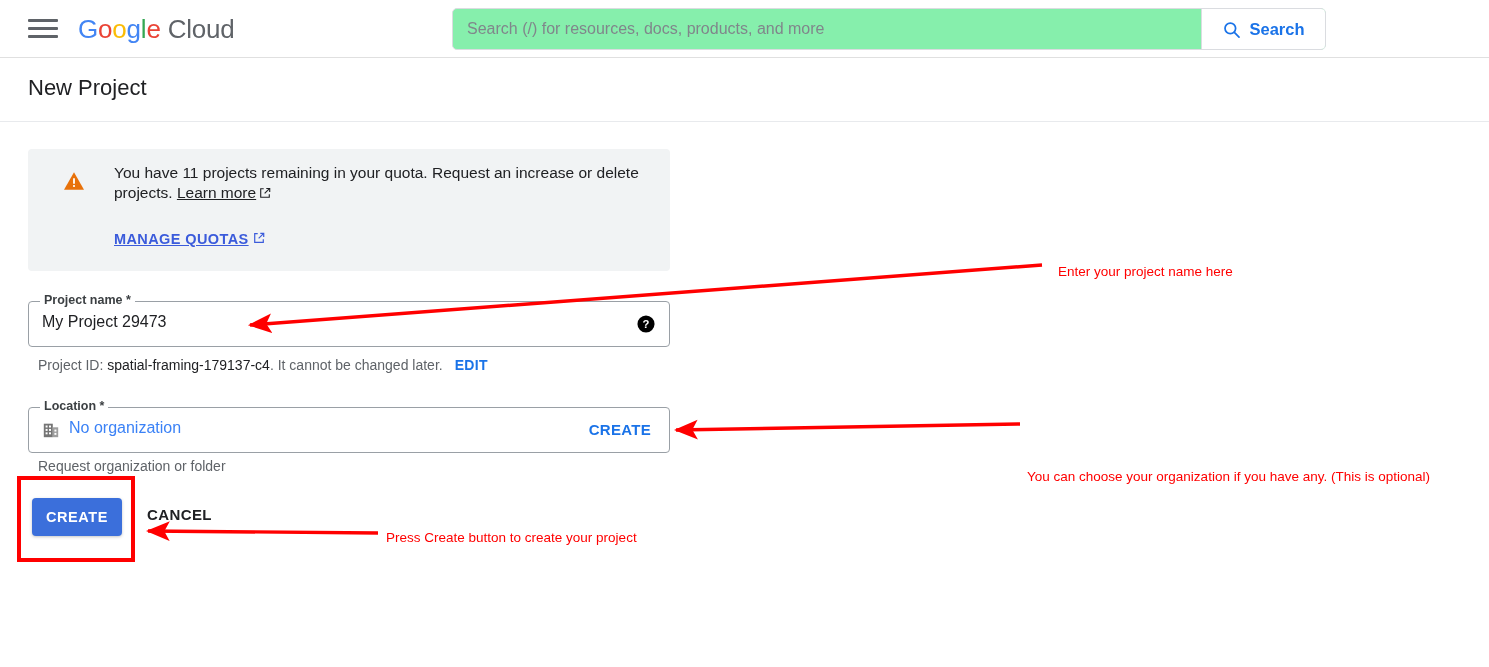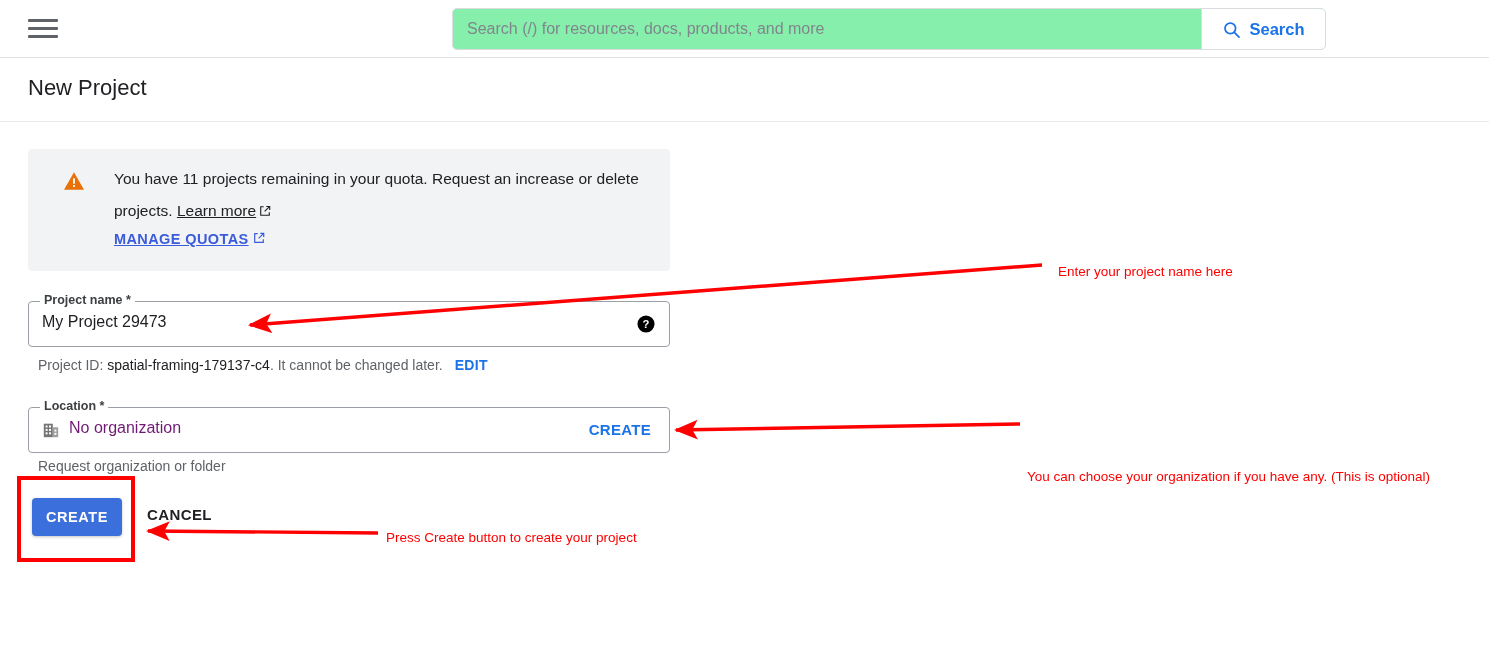--- a/index.html
+++ b/index.html
@@ -125,21 +125,21 @@
   #warn-icon {
     position: absolute;
     left: 35px; top: 22px;
     width: 22px; height: 20px;
   }
   #notice-text {
     position: absolute;
     left: 86px; top: 14px;
     width: 530px;
     font-size: 15.5px;
-    line-height: 32px;
+    line-height: 20px;
     color: #202124;
   }
   .extlink {
     color: #202124;
     text-decoration: underline;
     cursor: pointer;
     white-space: nowrap;
   }
   .ext-ico { display:inline-block; vertical-align:-1px; margin-left:3px; }
   #manage-quotas {
@@ -207,21 +207,21 @@
   #location-field { top: 407px; }
   #org-icon {
     position: absolute;
     left: 13px; top: 13px;
     width: 18px; height: 18px;
   }
   #location-value {
     position: absolute;
     left: 40px; top: 11px;
     font-size: 16px;
-    color: #701a75;
+    color: #3b82f6;
   }
   #browse-link {
     position: absolute;
     right: 18px; top: 13px;
     color: #1a73e8;
     font-size: 15px;
     font-weight: bold;
     letter-spacing: 0.3px;
     cursor: pointer;
   }
@@ -284,20 +284,26 @@
 <body>
 
 <div id="appbar">
 
   <div id="hamburger">
     <span></span>
     <span></span>
     <span></span>
   </div>
 
+  <div id="brand">
+    <span class="goog">
+      <span class="g1">G</span><span class="o1">o</span><span class="o2">o</span><span class="g2">g</span><span class="l1">l</span><span class="e1">e</span>
+    </span>
+    <span class="cloud">Cloud</span>
+  </div>
 
   <div id="searchwrap">
     <input id="searchinput" type="text" placeholder="Search (/) for resources, docs, products, and more" style="">
     <button id="searchbtn">
       <span>
         <svg width="19" height="19" viewBox="0 0 24 24" fill="none" stroke="#1a73e8" stroke-width="2.2">
           <circle cx="10.5" cy="10.5" r="6.7"></circle>
           <line x1="15.6" y1="15.6" x2="21.5" y2="21.5" stroke-linecap="round"></line>
         </svg>
       </span>

